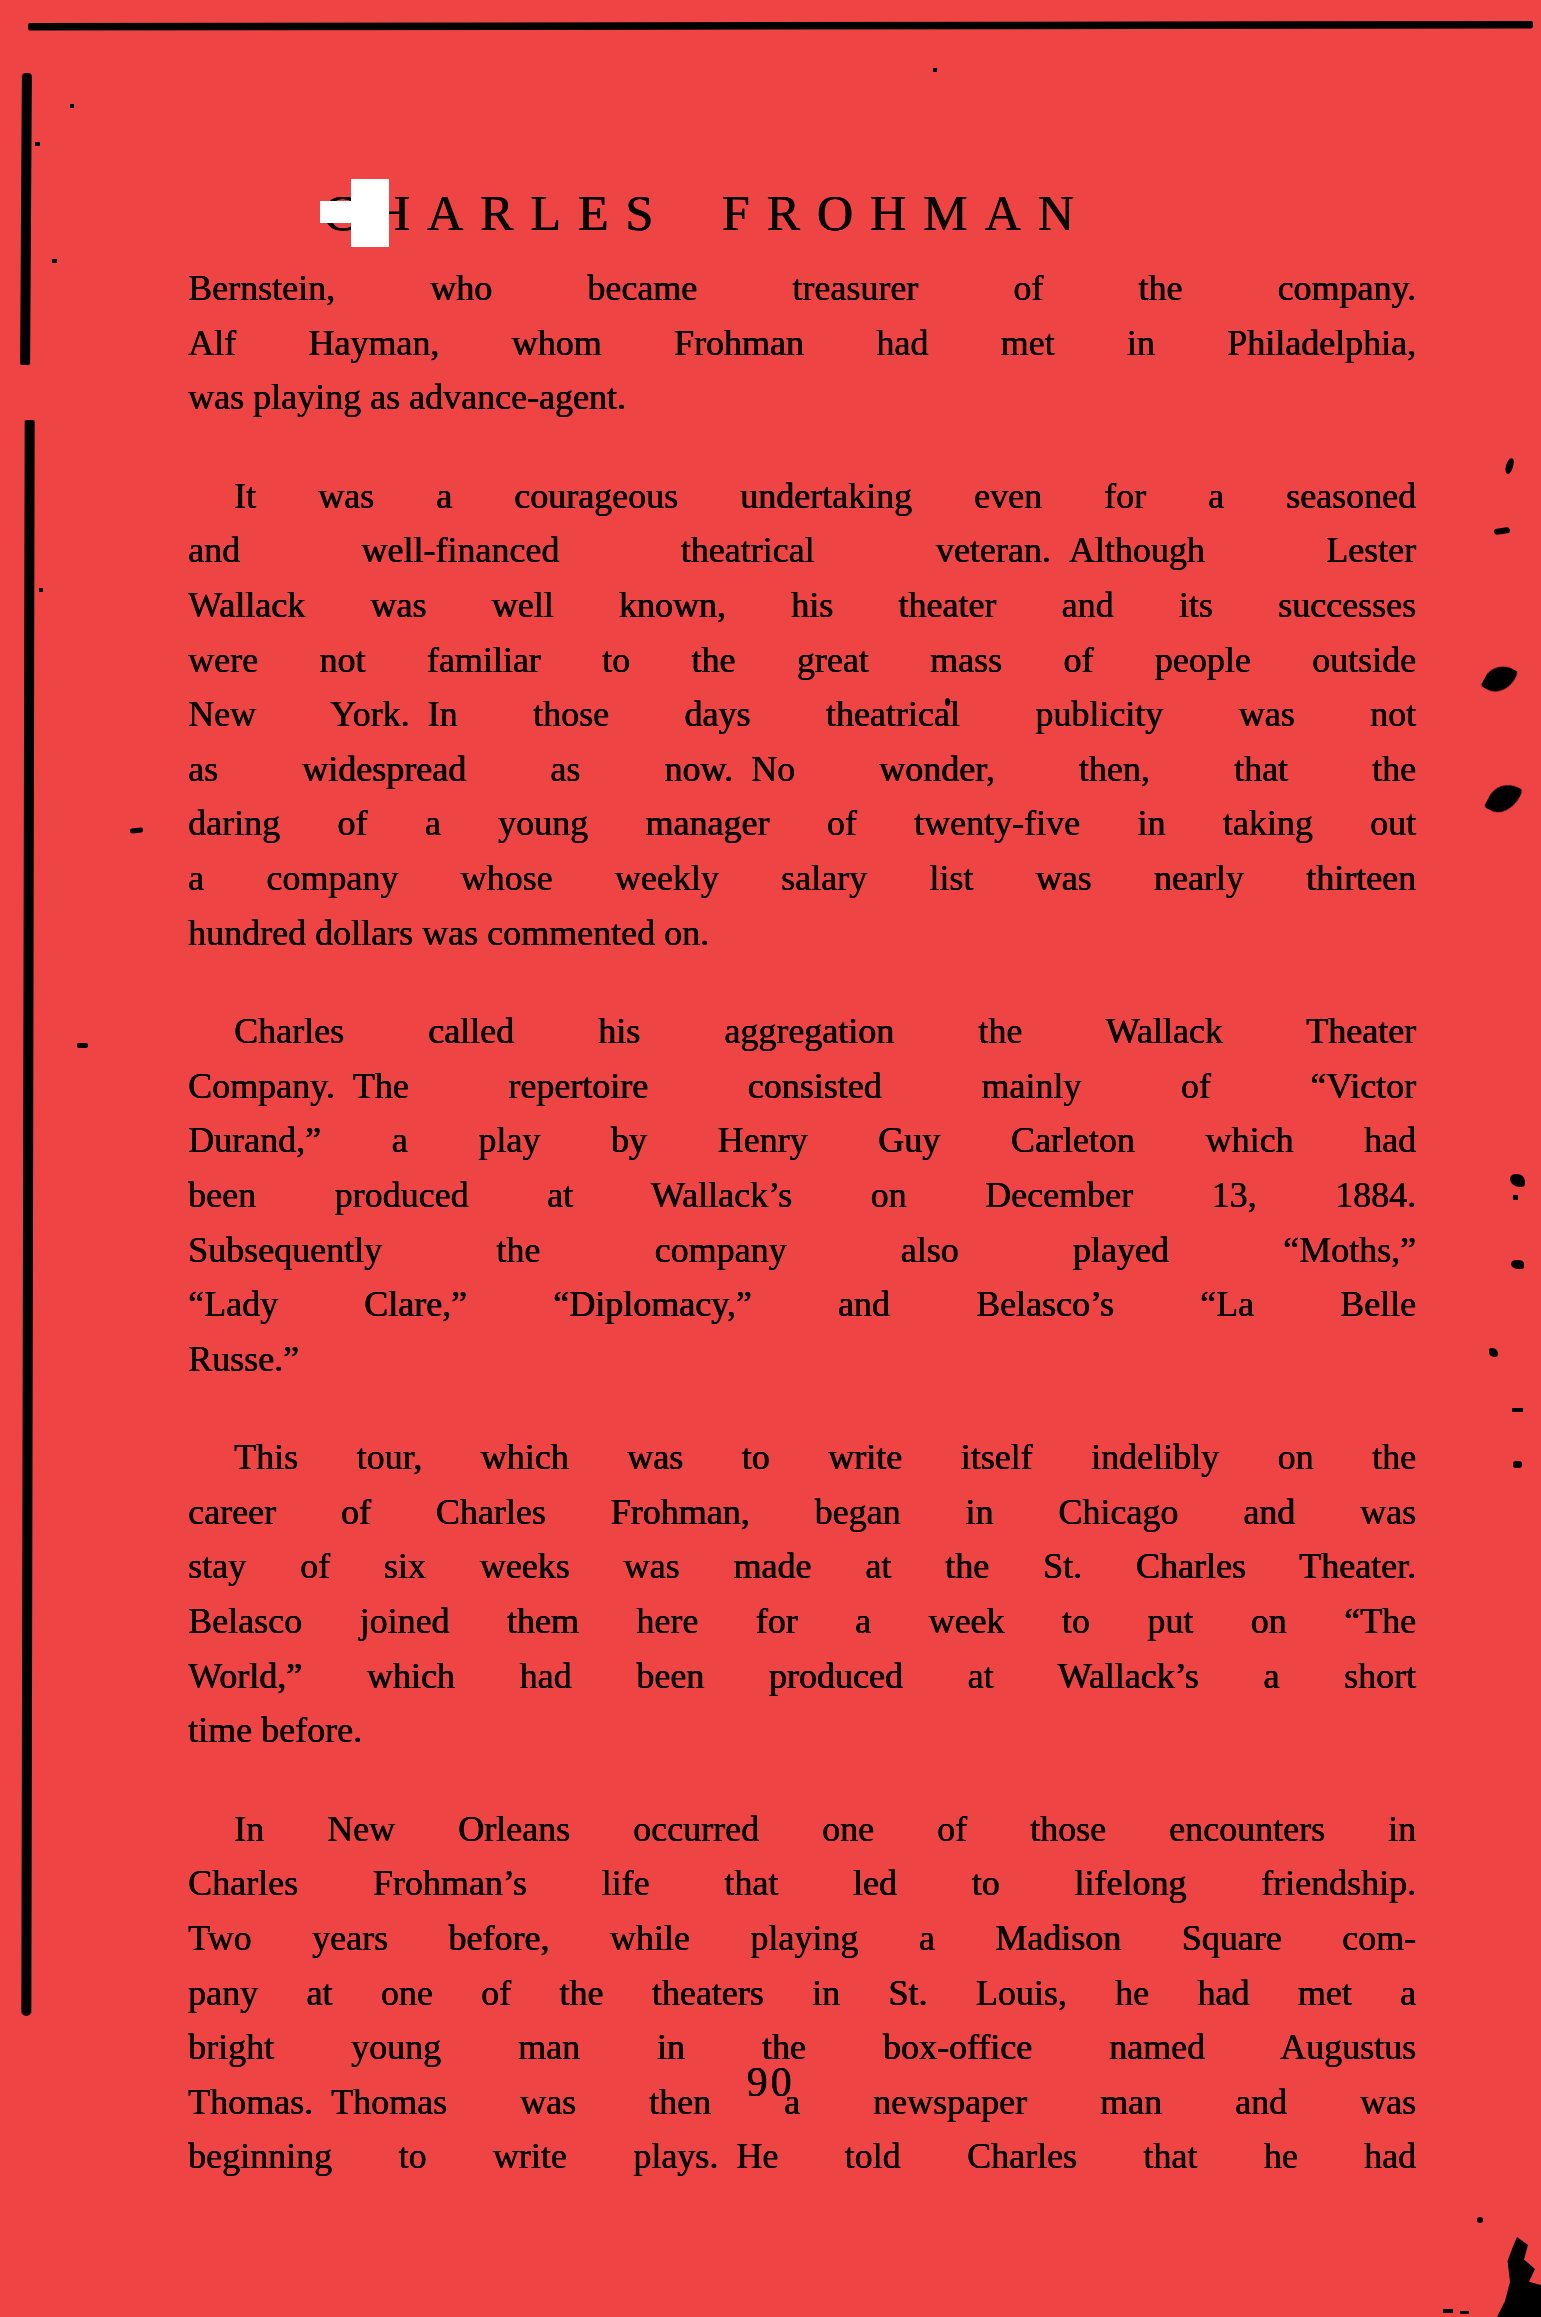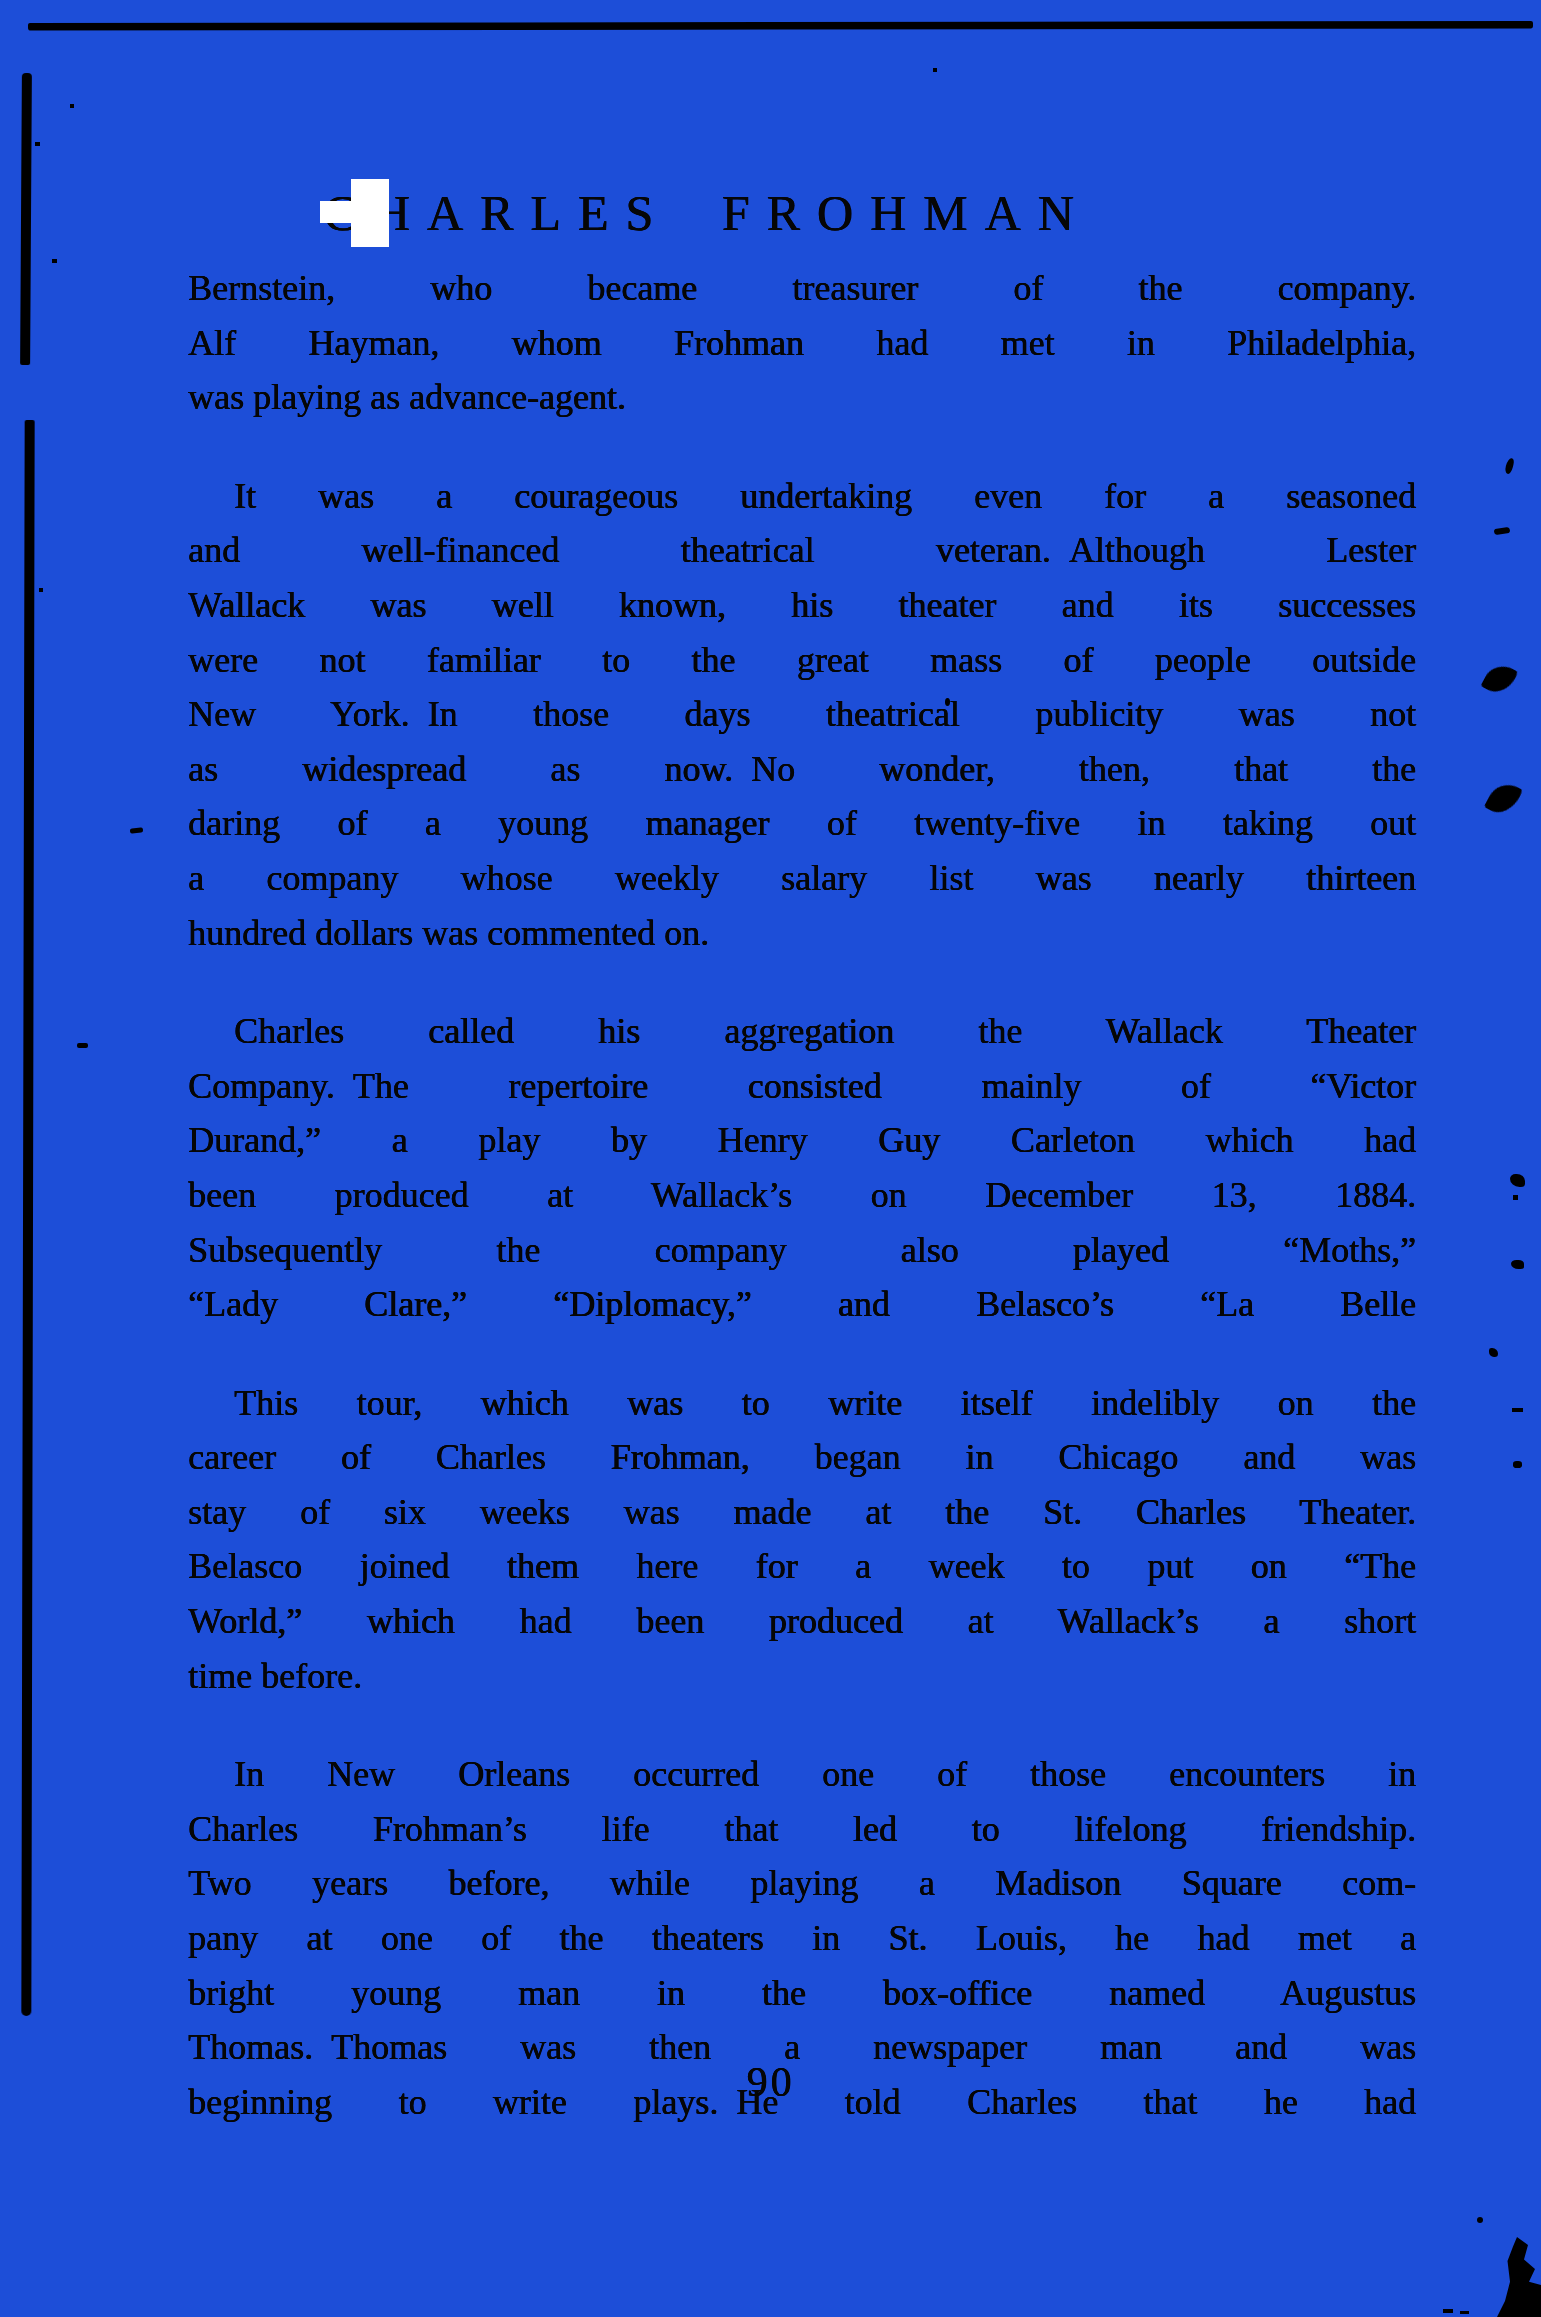--- a/index.html
+++ b/index.html
@@ -1,20 +1,20 @@
 <!DOCTYPE html>
 <html><head>
 <meta charset="utf-8">
 <style>
   html,body{margin:0;padding:0;background:#777;}
   .page{
     position:relative;
     width:1541px;height:2317px;
     margin:0 auto;
-    background:#1d4ed8;
+    background:#ef4444;
     overflow:hidden;
     font-family:"Liberation Serif","DejaVu Serif",serif;
     color:#060606;
   }
   
   .ink{ text-shadow:0.6px 0 0 currentColor, 0 0.4px 0 currentColor; }
 
   
   .top-rule{
     position:absolute;left:28px;top:22px;width:1505px;height:7px;
@@ -99,20 +99,21 @@
         <div class="line">a company whose weekly salary list was nearly thirteen</div>
         <div class="line para-last">hundred dollars was commented on.</div>
       </div>
       <div class="paragraph">
         <div class="line indent">Charles called his aggregation the Wallack Theater</div>
         <div class="line">Company. The repertoire consisted mainly of “Victor</div>
         <div class="line">Durand,” a play by Henry Guy Carleton which had</div>
         <div class="line">been produced at Wallack’s on December 13, 1884.</div>
         <div class="line">Subsequently the company also played “Moths,”</div>
         <div class="line">“Lady Clare,” “Diplomacy,” and Belasco’s “La Belle</div>
+        <div class="line para-last">Russe.”</div>
       </div>
       <div class="paragraph">
         <div class="line indent">This tour, which was to write itself indelibly on the</div>
         <div class="line">career of Charles Frohman, began in Chicago and was</div>
         <div class="line">stay of six weeks was made at the St. Charles Theater.</div>
         <div class="line">Belasco joined them here for a week to put on “The</div>
         <div class="line">World,” which had been produced at Wallack’s a short</div>
         <div class="line para-last">time before.</div>
       </div>
       <div class="paragraph">

